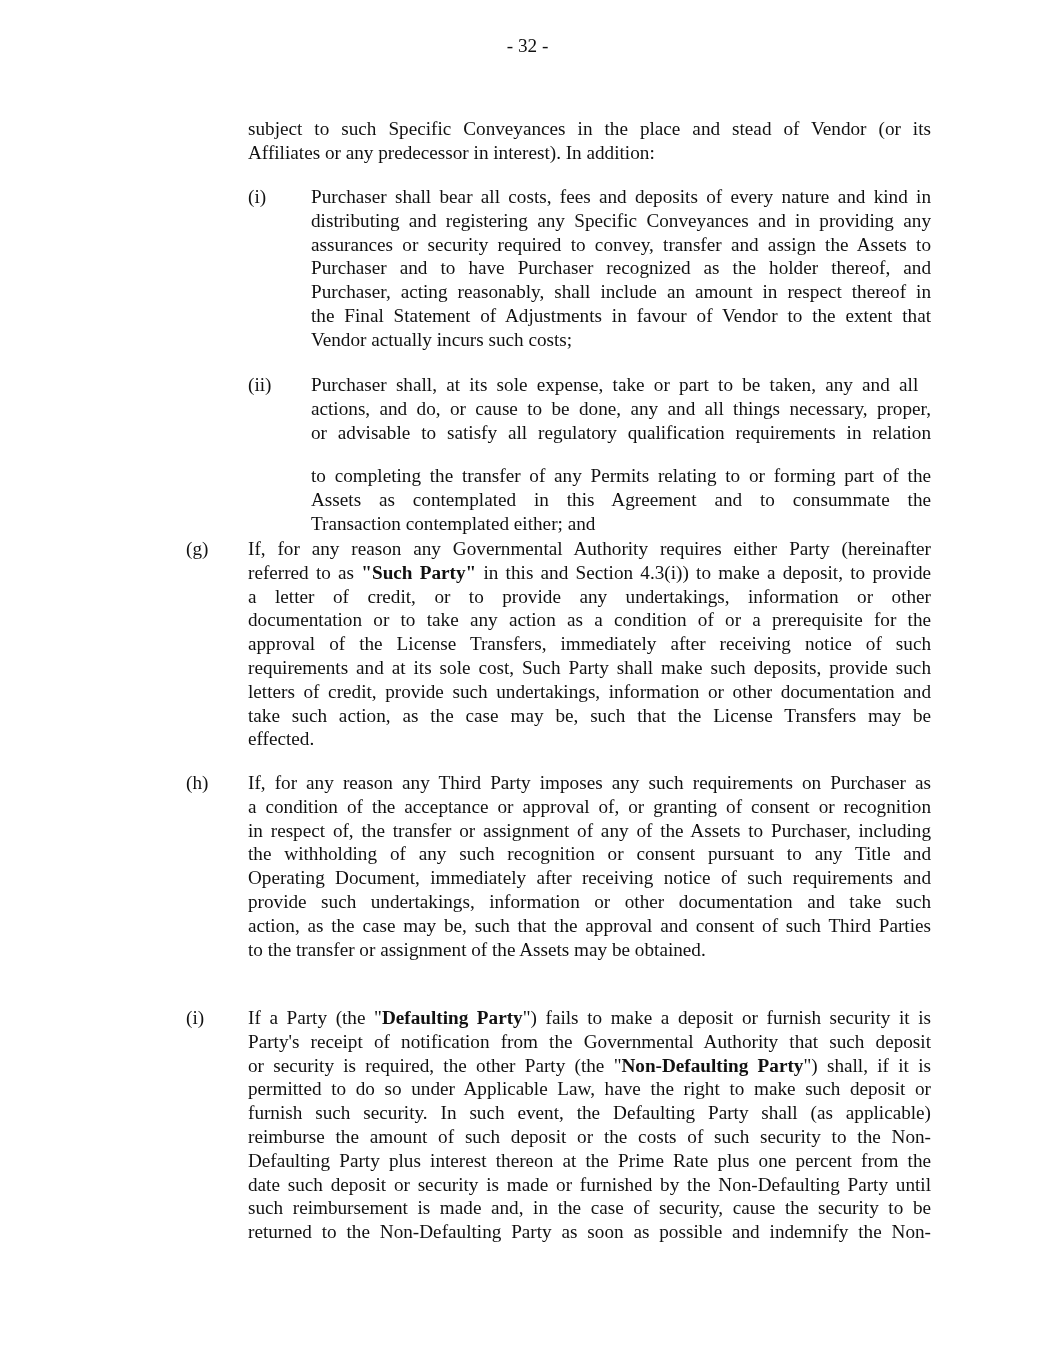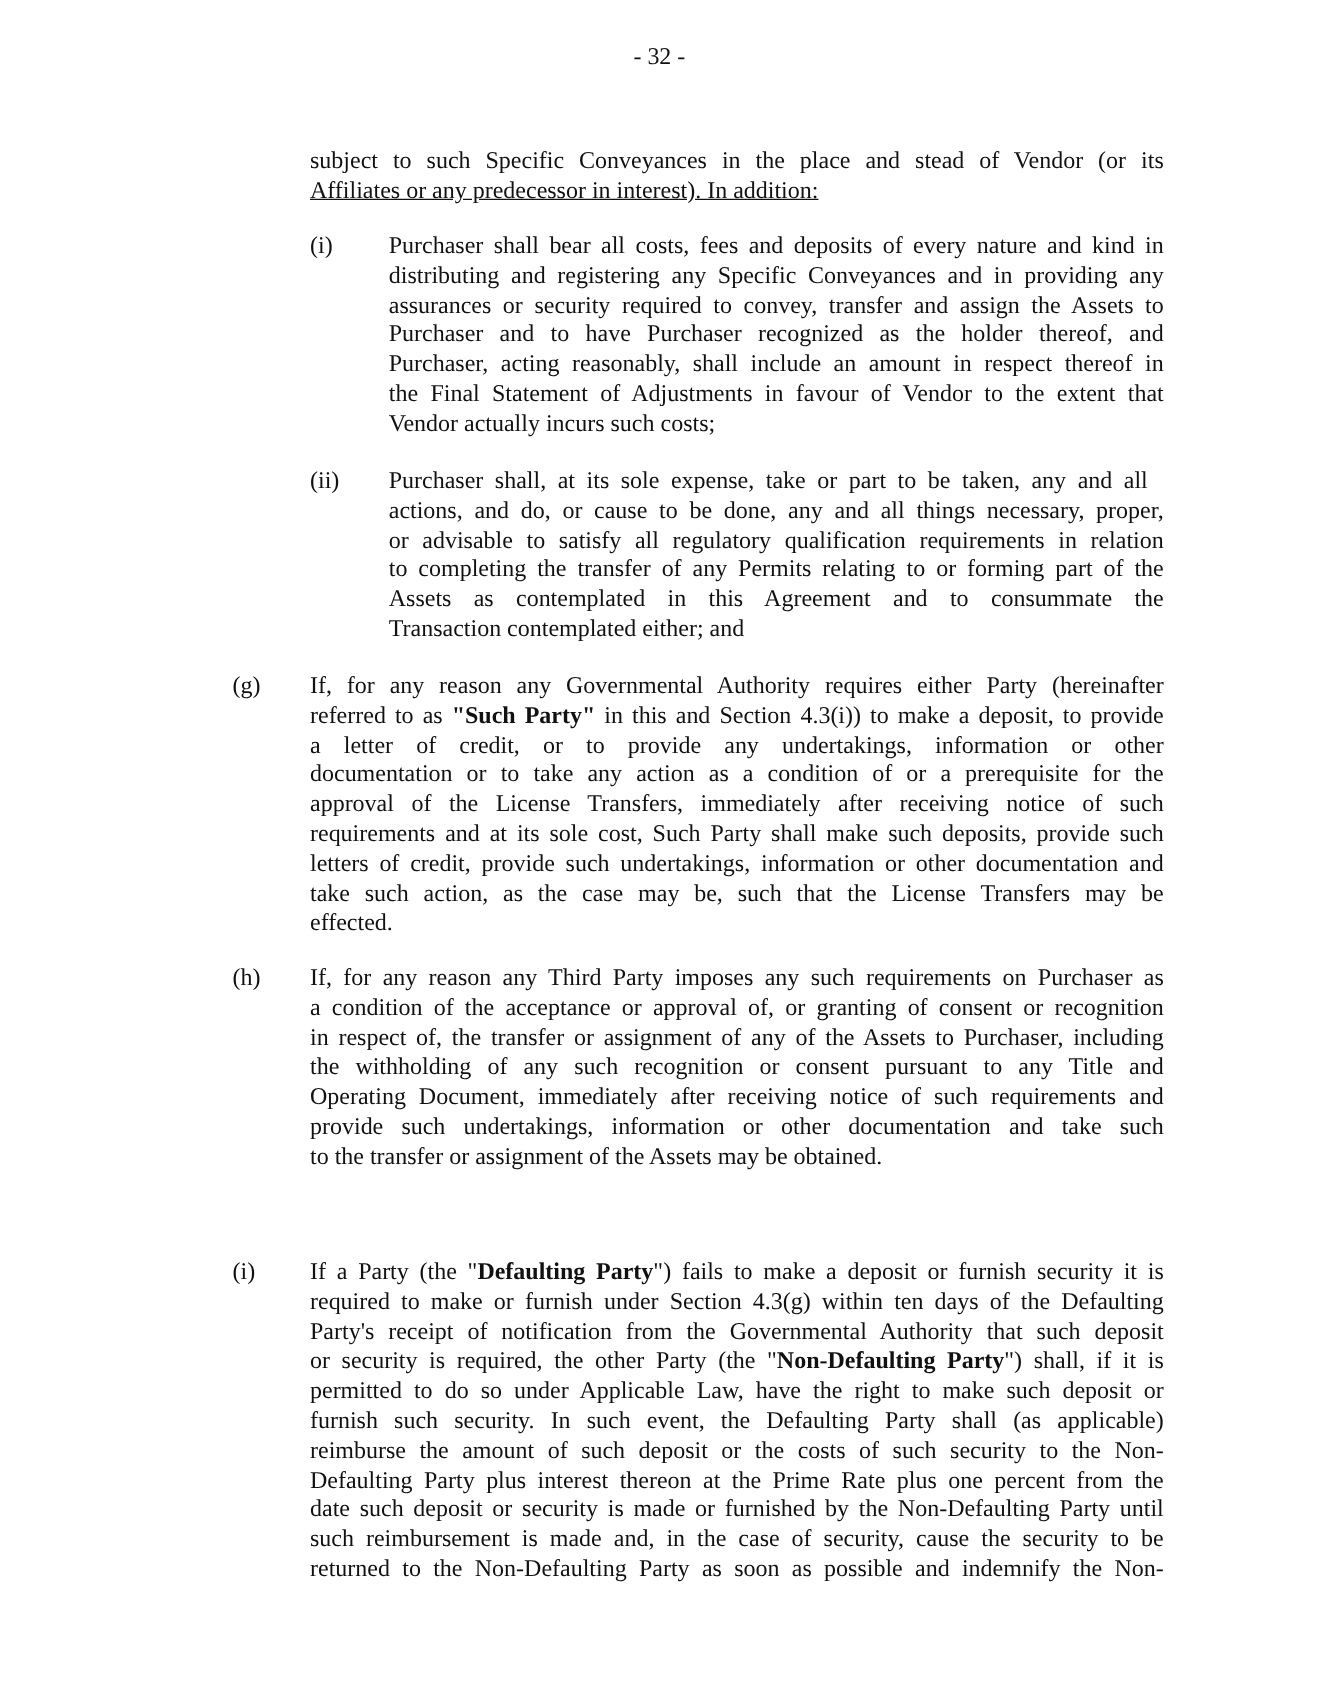--- a/index.html
+++ b/index.html
@@ -55,21 +55,21 @@
   </style>
 </head>
 <body>
 
 <div>
   <div class="page-number">- 32 -</div>
 
   <div class="block" style="top:117px;">
     <div class="text" style="left:248px; width:683px;">
       <span class="line" style="white-space: nowrap; text-align: left; text-align-last: left; display: block; word-spacing: 7.19231px;">subject to such Specific Conveyances in the place and stead of Vendor (or its</span>
-      <span class="line last" style="white-space: nowrap; text-align: center; text-align-last: left; display: block; text-decoration: underline;">Affiliates or any predecessor in interest). In addition:</span>
+      <span class="line last" style="white-space: nowrap; text-align: center; text-align-last: left; display: block;">Affiliates or any predecessor in interest). In addition:</span>
     </div>
   </div>
 
   <div class="block" style="top:185px;">
     <div class="label" style="left:248px;">(i)</div>
     <div class="text" style="left:311px; width:620px;">
       <span class="line" style="white-space: nowrap; text-align: left; text-align-last: left; display: block; word-spacing: 3.50841px;">Purchaser shall bear all costs, fees and deposits of every nature and kind in</span>
       <span class="line" style="white-space: nowrap; text-align: left; text-align-last: left; display: block; word-spacing: 4.52951px;">distributing and registering any Specific Conveyances and in providing any</span>
       <span class="line" style="white-space: nowrap; text-align: left; text-align-last: left; display: block; word-spacing: 4.45312px;">assurances or security required to convey, transfer and assign the Assets to</span>
       <span class="line" style="white-space: nowrap; text-align: left; text-align-last: left; display: block; word-spacing: 8.24375px;">Purchaser and to have Purchaser recognized as the holder thereof, and</span>
@@ -78,21 +78,21 @@
       <span class="line last" style="white-space: nowrap; text-align: left; text-align-last: left; display: block;">Vendor actually incurs such costs;</span>
     </div>
   </div>
 
   <div class="block" style="top:373px;">
     <div class="label" style="left:248px;">(ii)</div>
     <div class="text" style="left:311px; width:620px;">
       <span class="line" style="white-space: nowrap; text-align: left; text-align-last: left; display: block; word-spacing: 4.43973px;">Purchaser shall, at its sole expense, take or part to be taken, any and all</span>
       <span class="line" style="white-space: nowrap; text-align: center; text-align-last: left; display: block; word-spacing: 4.5649px;">actions, and do, or cause to be done, any and all things necessary, proper,</span>
       <span class="line" style="white-space: nowrap; text-align: left; text-align-last: left; display: block; word-spacing: 6.07465px;">or advisable to satisfy all regulatory qualification requirements in relation</span>
-      <span class="line" style="white-space: nowrap; text-align: right; text-align-last: left; display: block; word-spacing: 3.95793px;">to completing the transfer of any Permits relating to or forming part of the</span>
+      <span class="line" style="white-space: nowrap; text-align: right; text-align-last: left; display: block; word-spacing: 3.95793px; margin-top: 20px;">to completing the transfer of any Permits relating to or forming part of the</span>
       <span class="line" style="white-space: nowrap; text-align: left; text-align-last: left; display: block; word-spacing: 13.0556px;">Assets as contemplated in this Agreement and to consummate the</span>
       <span class="line last" style="white-space: nowrap; text-align: left; text-align-last: left; display: block;">Transaction contemplated either; and</span>
     </div>
   </div>
 
   <div class="block section" style="top:537px;">
     <div class="label" style="left:186px;">(g)</div>
     <div class="text section-text" style="left:248px; width:683px;">
         <span class="line" style="white-space: nowrap; text-align: left; text-align-last: left; display: block; word-spacing: 7.08281px;"><span>If, for any reason any Governmental Authority requires either Party (hereinafter</span></span>
         <span class="line" style="white-space: nowrap; text-align: left; text-align-last: left; display: block; word-spacing: 2.44271px;"><span>referred to as </span><b>"Such Party"</b><span> in this and Section 4.3(i)) to make a deposit, to provide</span></span>
@@ -108,29 +108,29 @@
 
   <div class="block section" style="top:771px;">
     <div class="label" style="left:186px;">(h)</div>
     <div class="text section-text" style="left:248px; width:683px;">
         <span class="line" style="white-space: nowrap; text-align: left; text-align-last: left; display: block; word-spacing: 4.28125px;"><span>If, for any reason any Third Party imposes any such requirements on Purchaser as</span></span>
         <span class="line" style="white-space: nowrap; text-align: left; text-align-last: left; display: block; word-spacing: 4.17668px;"><span>a condition of the acceptance or approval of, or granting of consent or recognition</span></span>
         <span class="line" style="white-space: nowrap; text-align: left; text-align-last: left; display: block; word-spacing: 3.01451px;"><span>in respect of, the transfer or assignment of any of the Assets to Purchaser, including</span></span>
         <span class="line" style="white-space: nowrap; text-align: left; text-align-last: left; display: block; word-spacing: 8.06641px;"><span>the withholding of any such recognition or consent pursuant to any Title and</span></span>
         <span class="line" style="white-space: nowrap; text-align: left; text-align-last: left; display: block; word-spacing: 5.55903px;"><span>Operating Document, immediately after receiving notice of such requirements and</span></span>
         <span class="line" style="white-space: nowrap; text-align: left; text-align-last: left; display: block; word-spacing: 9.69618px;"><span>provide such undertakings, information or other documentation and take such</span></span>
+        <span class="line" style="white-space: nowrap; text-align: left; text-align-last: left; display: block; word-spacing: 2.96667px;"><span>action, as the case may be, such that the approval and consent of such Third Parties</span></span>
         <span class="line last" style="white-space: nowrap; text-align: left; text-align-last: left; display: block;"><span>to the transfer or assignment of the Assets may be obtained.</span></span>
       </div>
   </div>
 
   <div class="block section" style="top:1006px;">
     <div class="label" style="left:186px;">(i)</div>
     <div class="text section-text" style="left:248px; width:683px;">
         <span class="line" style="white-space: nowrap; text-align: left; text-align-last: left; display: block; word-spacing: 3.8125px;"><span>If a Party (the "</span><b>Defaulting Party</b><span>") fails to make a deposit or furnish security it is</span></span>
-        <span class="line" style="white-space: nowrap; text-align: left; text-align-last: left; display: block; word-spacing: 4.09014px;"><span>required to make or furnish under Section 4.3(g) within ten days of the Defaulting</span></span>
         <span class="line" style="white-space: nowrap; text-align: left; text-align-last: left; display: block; word-spacing: 6.35469px;"><span>Party's receipt of notification from the Governmental Authority that such deposit</span></span>
         <span class="line" style="white-space: nowrap; text-align: left; text-align-last: left; display: block; word-spacing: 4.47957px;"><span>or security is required, the other Party (the "</span><b>Non-Defaulting Party</b><span>") shall, if it is</span></span>
         <span class="line" style="white-space: nowrap; text-align: left; text-align-last: left; display: block; word-spacing: 4.83817px;"><span>permitted to do so under Applicable Law, have the right to make such deposit or</span></span>
         <span class="line" style="white-space: nowrap; text-align: left; text-align-last: left; display: block; word-spacing: 8.09801px;"><span>furnish such security. In such event, the Defaulting Party shall (as applicable)</span></span>
         <span class="line" style="white-space: nowrap; text-align: left; text-align-last: left; display: block; word-spacing: 6.00335px;"><span>reimburse the amount of such deposit or the costs of such security to the Non-</span></span>
         <span class="line" style="white-space: nowrap; text-align: left; text-align-last: left; display: block; word-spacing: 4.37861px;"><span>Defaulting Party plus interest thereon at the Prime Rate plus one percent from the</span></span>
         <span class="line" style="white-space: nowrap; text-align: left; text-align-last: left; display: block; word-spacing: 2.98197px;"><span>date such deposit or security is made or furnished by the Non-Defaulting Party until</span></span>
         <span class="line" style="white-space: nowrap; text-align: left; text-align-last: left; display: block; word-spacing: 4.80357px;"><span>such reimbursement is made and, in the case of security, cause the security to be</span></span>
         <span class="line" style="white-space: nowrap; text-align: left; text-align-last: left; display: block; word-spacing: 5.04948px;"><span>returned to the Non-Defaulting Party as soon as possible and indemnify the Non-</span></span>
       </div>

